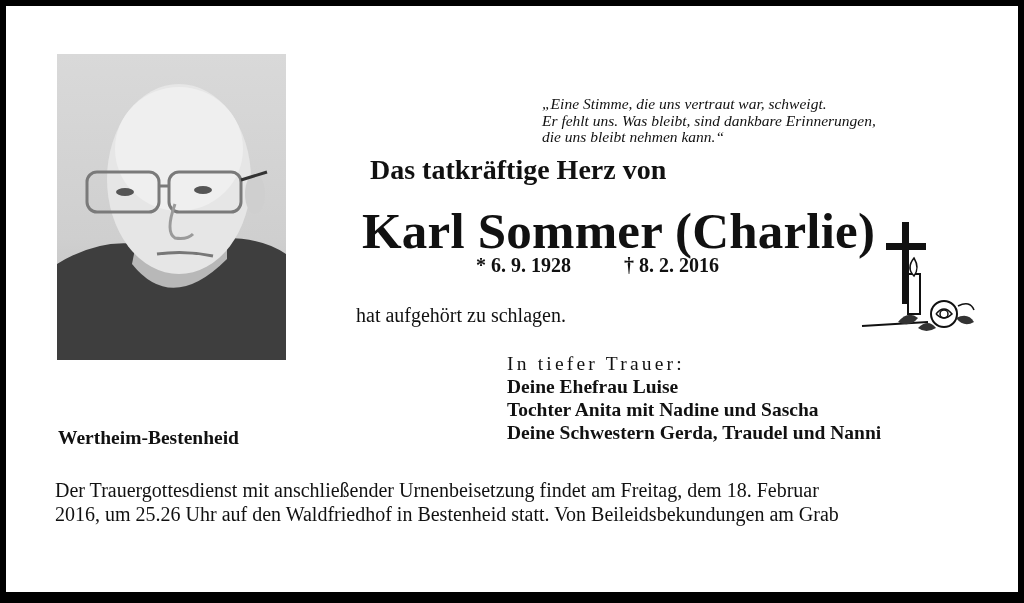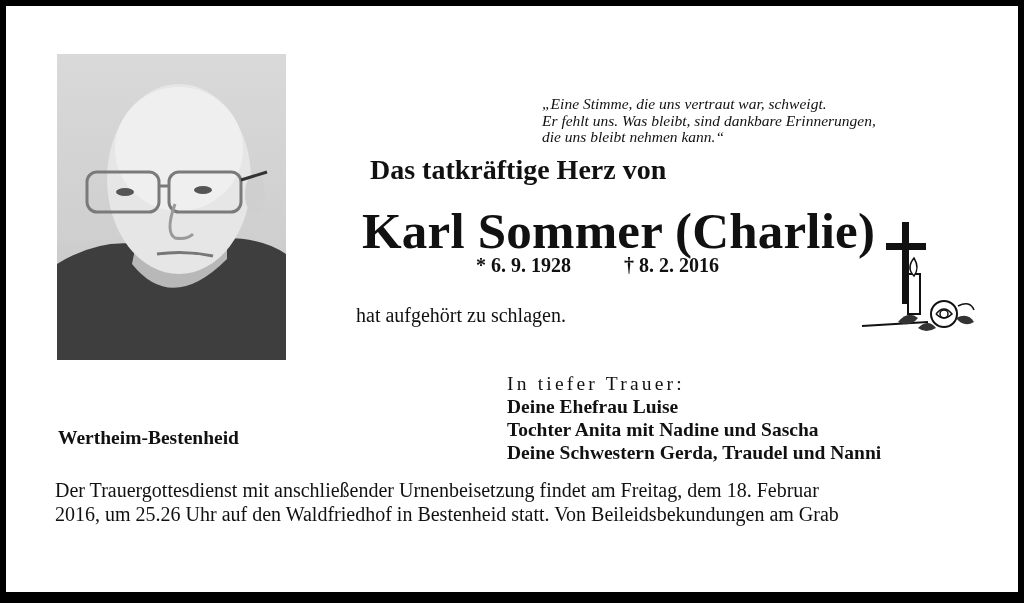--- a/index.html
+++ b/index.html
@@ -9,21 +9,21 @@
   .photo svg { display: block; }
   .quote { position: absolute; left: 536px; top: 45px; font-style: italic; font-size: 15.5px; line-height: 16.5px; margin-top: 45px; }
   .quote div { white-space: nowrap; }
   .intro { position: absolute; left: 364px; top: 148px; font-size: 28px; font-weight: bold; }
   .name { position: absolute; left: 356px; top: 196px; font-size: 51px; font-weight: bold; letter-spacing: 0.2px; white-space: nowrap; }
   .dates { position: absolute; left: 454px; top: 248px; font-size: 20px; font-weight: bold; white-space: nowrap; margin-left: 16px; }
   .dates span { display: inline-block; }
   .dates .death { margin-left: 48px; }
   .outro { position: absolute; left: 350px; top: 298px; font-size: 20px; }
   .emblem { position: absolute; left: 852px; top: 212px; width: 120px; height: 120px; }
-  .mourning { position: absolute; left: 501px; top: 346px; font-size: 19.5px; line-height: 23px; margin-top: 20px; }
+  .mourning { position: absolute; left: 501px; top: 346px; font-size: 19.5px; line-height: 23px; }
   .mourning .head { letter-spacing: 3.2px; font-weight: normal; }
   .mourning .m { font-weight: bold; white-space: nowrap; }
   .place { position: absolute; left: 52px; top: 421px; font-size: 19.5px; font-weight: bold; }
   .notice { position: absolute; left: 49px; top: 472px; width: 940px; font-size: 20px; line-height: 24px; }
   .notice div { white-space: nowrap; }
 </style>
 </head>
 <body>
 
 <div class="card">

